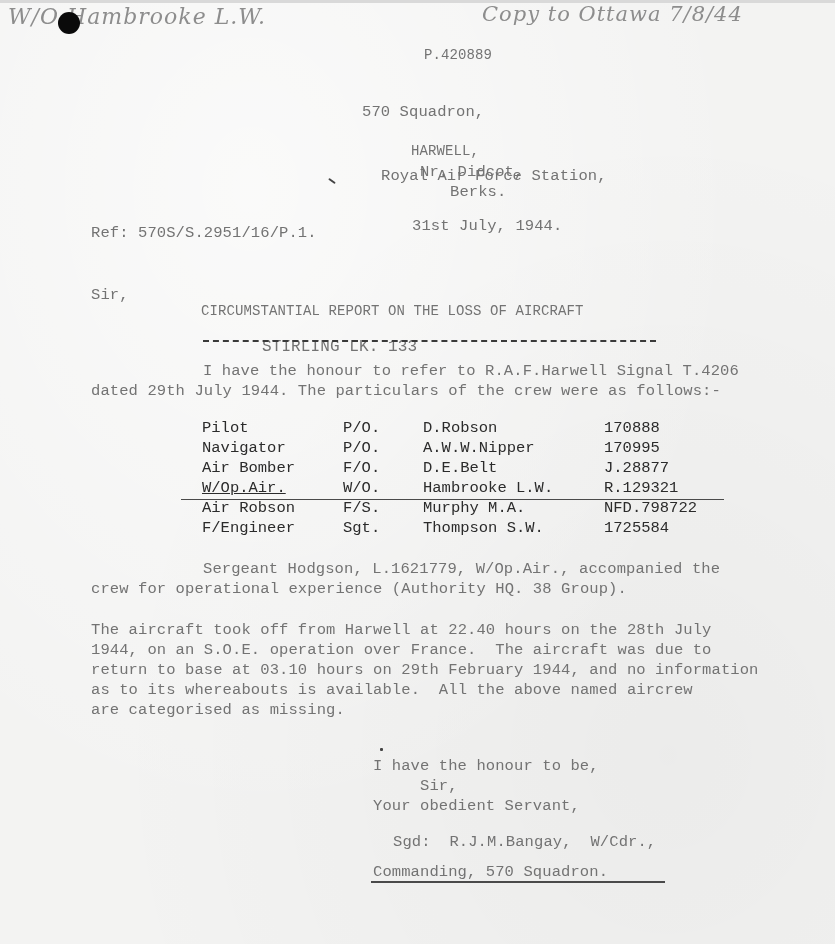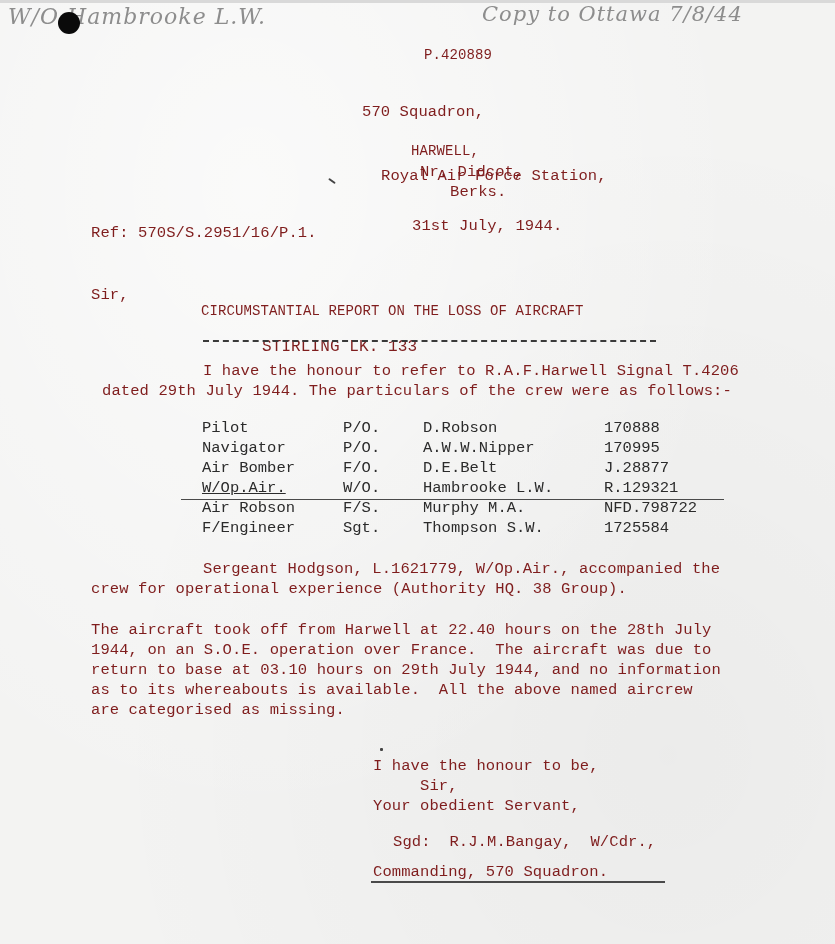--- a/index.html
+++ b/index.html
@@ -12,21 +12,21 @@
     }
     .paper {
       position: absolute; inset: 0;
       background:
         radial-gradient(ellipse at 30% 20%, rgba(255,255,255,0.6), rgba(0,0,0,0) 60%),
         radial-gradient(ellipse at 80% 80%, rgba(0,0,0,0.03), rgba(0,0,0,0) 60%),
         #f3f3f2;
     }
     .topband { position: absolute; left: 0; top: 0; width: 835px; height: 3px; background: #d9d9d9; }
     .abs { position: absolute; white-space: pre; }
-    .typed { font-size: 15.5px; letter-spacing: 0.1px; color: #7f1d1d; }
+    .typed { font-size: 15.5px; letter-spacing: 0.1px; color: #737373; }
     .hand {
       font-family: "DejaVu Serif", serif; font-style: italic;
       color: #8d8d8d; font-size: 22px; letter-spacing: 1px;
     }
     .blot {
       position: absolute; left: 58px; top: 12px; width: 22px; height: 22px;
       border-radius: 50%; background: #0a0a0a;
     }
     .speck { position: absolute; background: #444; border-radius: 1px; }
     .dashed-rule {
@@ -64,21 +64,21 @@
 <div class="abs typed" style="left:91px; top:224px;">Ref: 570S/S.2951/16/P.1.</div>
 <div class="abs typed" style="left:412px; top:217px;">31st July, 1944.</div>
 
 <div class="abs typed" style="left:91px; top:286px;">Sir,</div>
 
 <div class="abs typed" style="left:201px; top:303px; font-size:14px;">CIRCUMSTANTIAL REPORT ON THE LOSS OF AIRCRAFT</div>
 <div class="abs typed" style="left:262px; top:322px; font-size:16px;margin-top:16px;">STIRLING LK. 133</div>
 <div class="dashed-rule" style="left:203px; top:340px; width:453px;"></div>
 
 <div class="abs typed" style="left:203px; top:362px;">I have the honour to refer to R.A.F.Harwell Signal T.4206</div>
-<div class="abs typed" style="left:102px; top:382px;">dated 29th July 1944. The particulars of the crew were as follows:-</div>
+<div class="abs typed" style="left:91px; top:382px;">dated 29th July 1944. The particulars of the crew were as follows:-</div>
 
 <div class="crew-table">
   <div class="crew-row">
     <span class="crew-cell c-role">Pilot</span>
     <span class="crew-cell c-rank">P/O.</span>
     <span class="crew-cell c-name">D.Robson</span>
     <span class="crew-cell c-num">170888</span>
   </div>
   <div class="crew-row">
     <span class="crew-cell c-role">Navigator</span>
@@ -111,21 +111,21 @@
     <span class="crew-cell c-num">1725584</span>
   </div>
 </div>
 <div class="solid-rule" style="left:181px; top:499px; width:543px;"></div>
 
 <div class="abs typed" style="left:203px; top:560px;">Sergeant Hodgson, L.1621779, W/Op.Air., accompanied the</div>
 <div class="abs typed" style="left:91px; top:580px;">crew for operational experience (Authority HQ. 38 Group).</div>
 
 <div class="abs typed" style="left:91px; top:621px;">The aircraft took off from Harwell at 22.40 hours on the 28th July</div>
 <div class="abs typed" style="left:91px; top:641px;text-align:right;">1944, on an S.O.E. operation over France.  The aircraft was due to</div>
-<div class="abs typed" style="left:91px; top:661px;">return to base at 03.10 hours on 29th July 1944, and no information</div>
+<div class="abs typed" style="left:91px; top:661px;">return to base at 03.10 hours on 29th February 1944, and no information</div>
 <div class="abs typed" style="left:91px; top:681px;">as to its whereabouts is available.  All the above named aircrew</div>
 <div class="abs typed" style="left:91px; top:701px;">are categorised as missing.</div>
 
 <div class="speck" style="left:380px; top:748px; width:3px; height:3px;"></div>
 <div class="abs typed" style="left:373px; top:757px;">I have the honour to be,</div>
 <div class="abs typed" style="left:420px; top:777px;">Sir,</div>
 <div class="abs typed" style="left:373px; top:797px;">Your obedient Servant,</div>
 <div class="abs typed" style="left:393px; top:833px;">Sgd:  R.J.M.Bangay,  W/Cdr.,</div>
 <div class="abs typed" style="left:373px; top:863px;">Commanding, 570 Squadron.</div>
 <div class="solid-rule" style="left:371px; top:881px; width:294px; border-top-width:2px;"></div>

